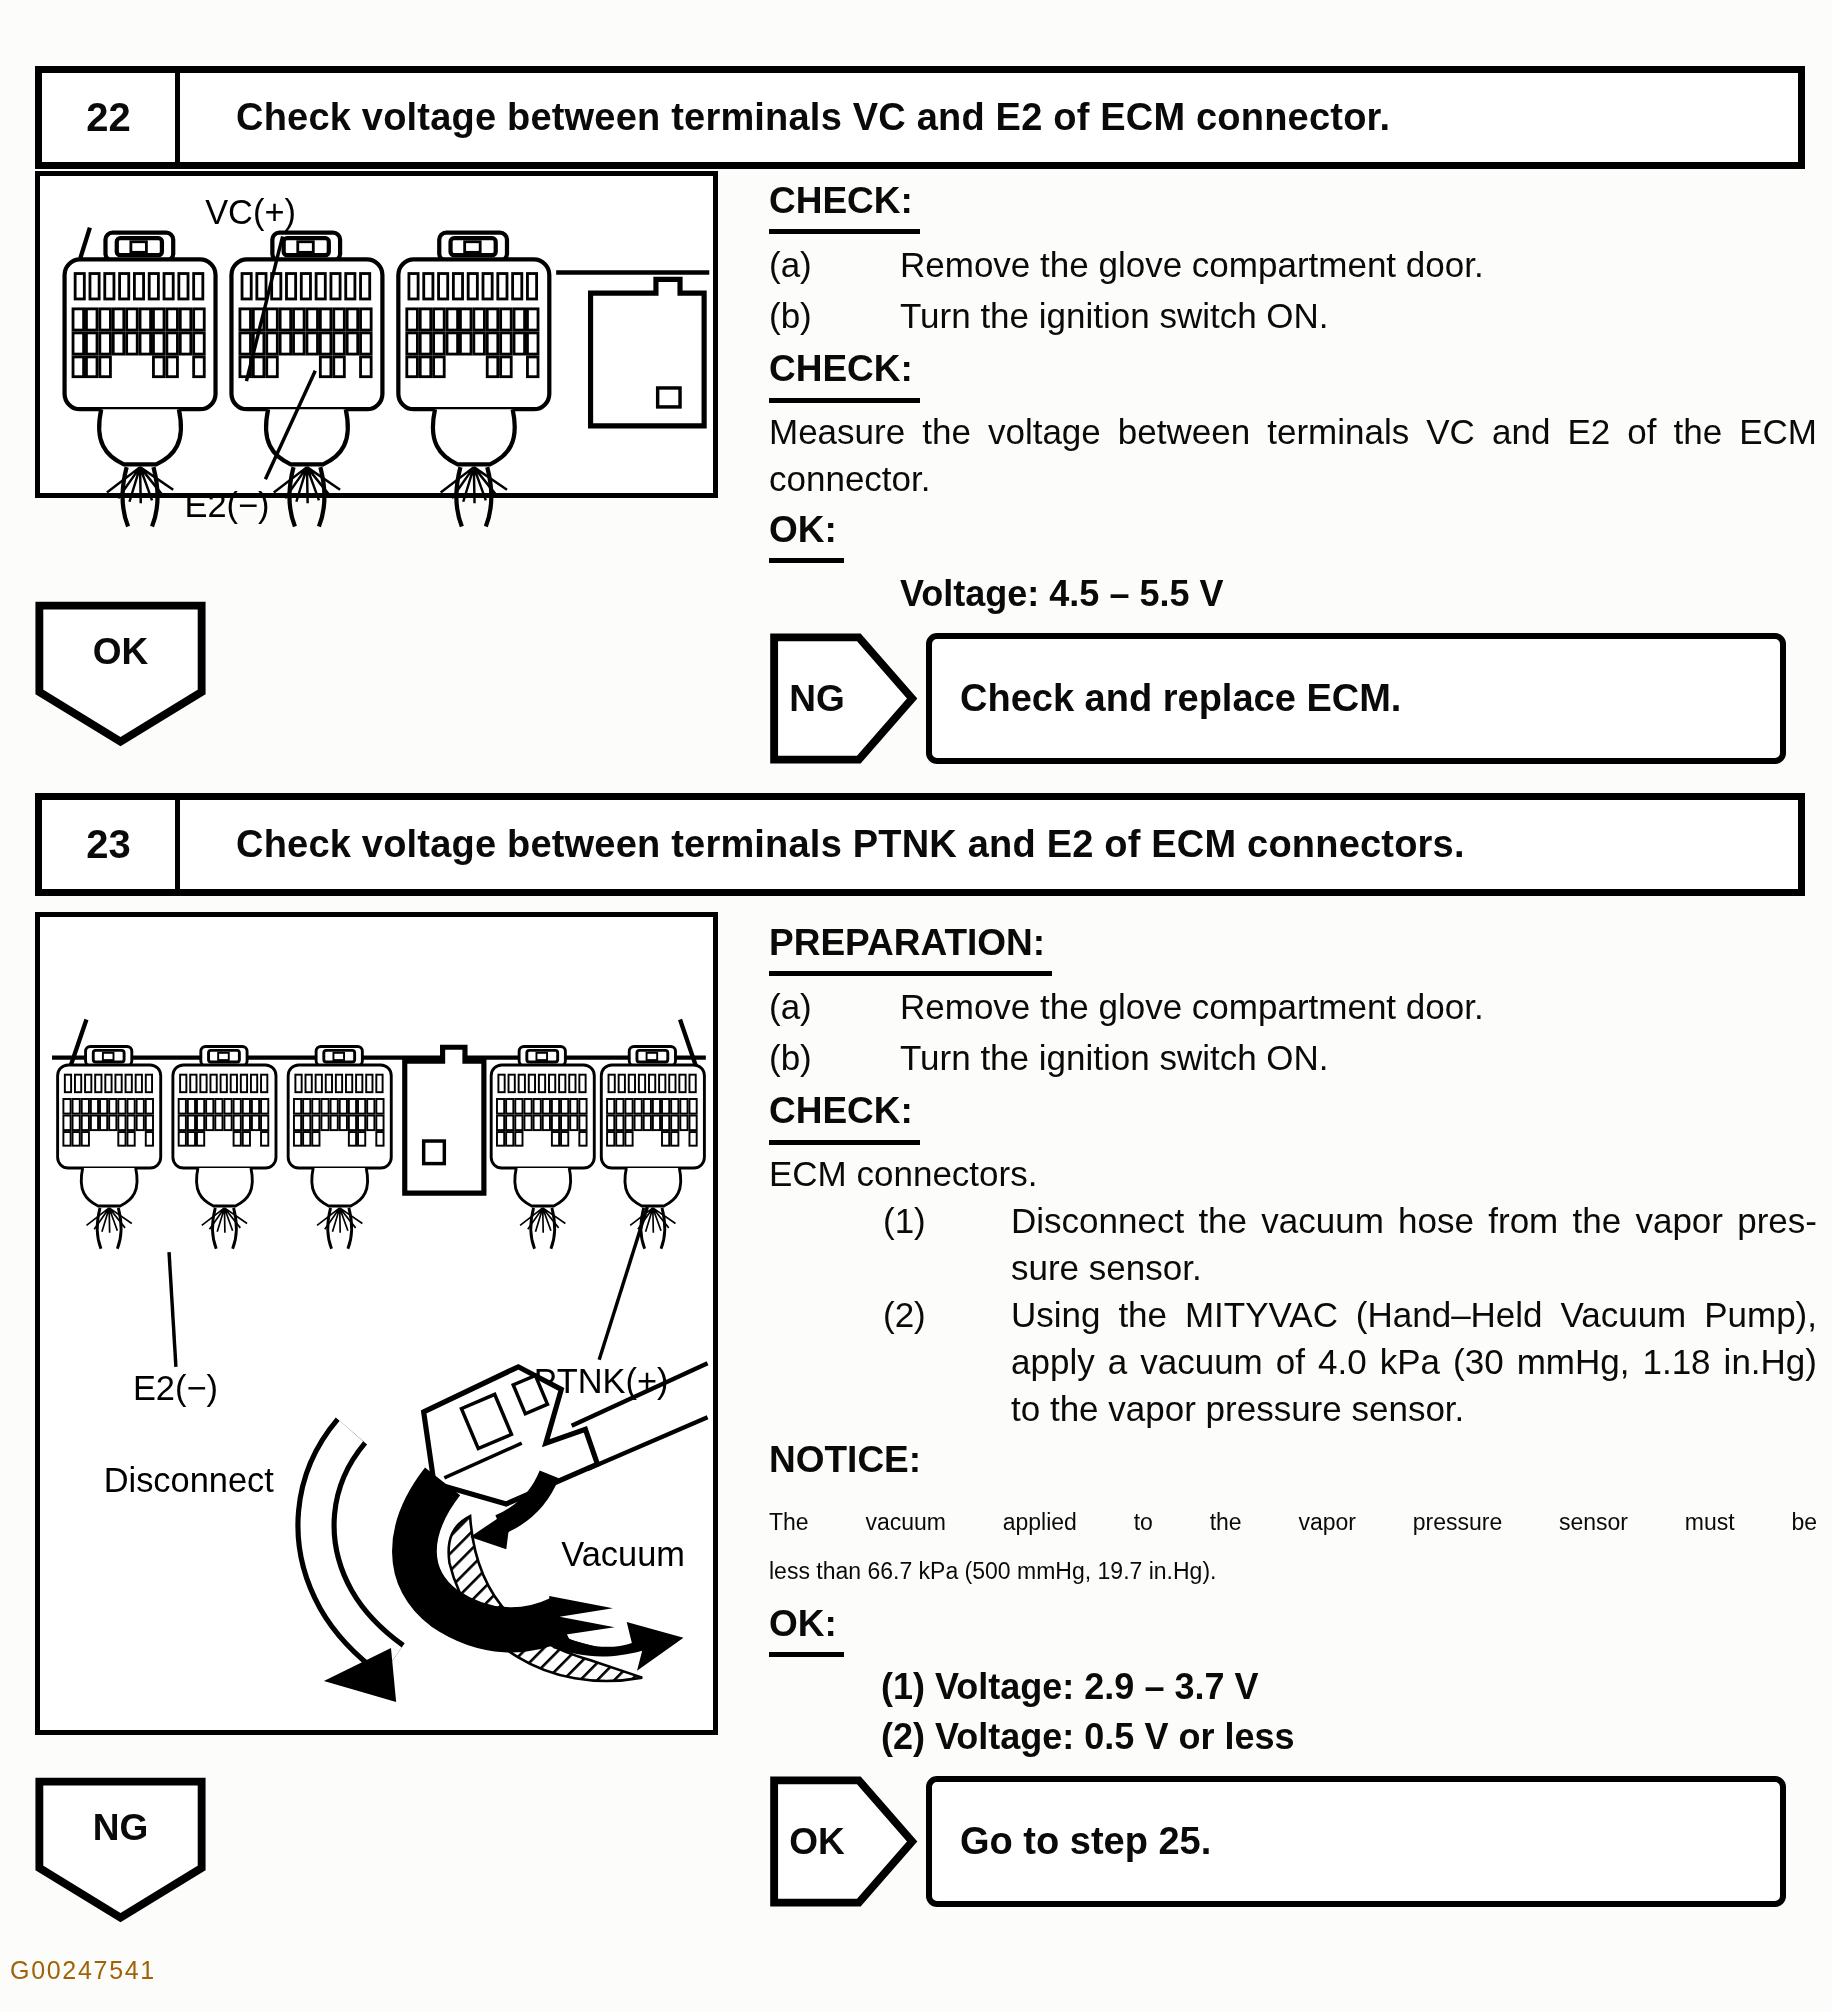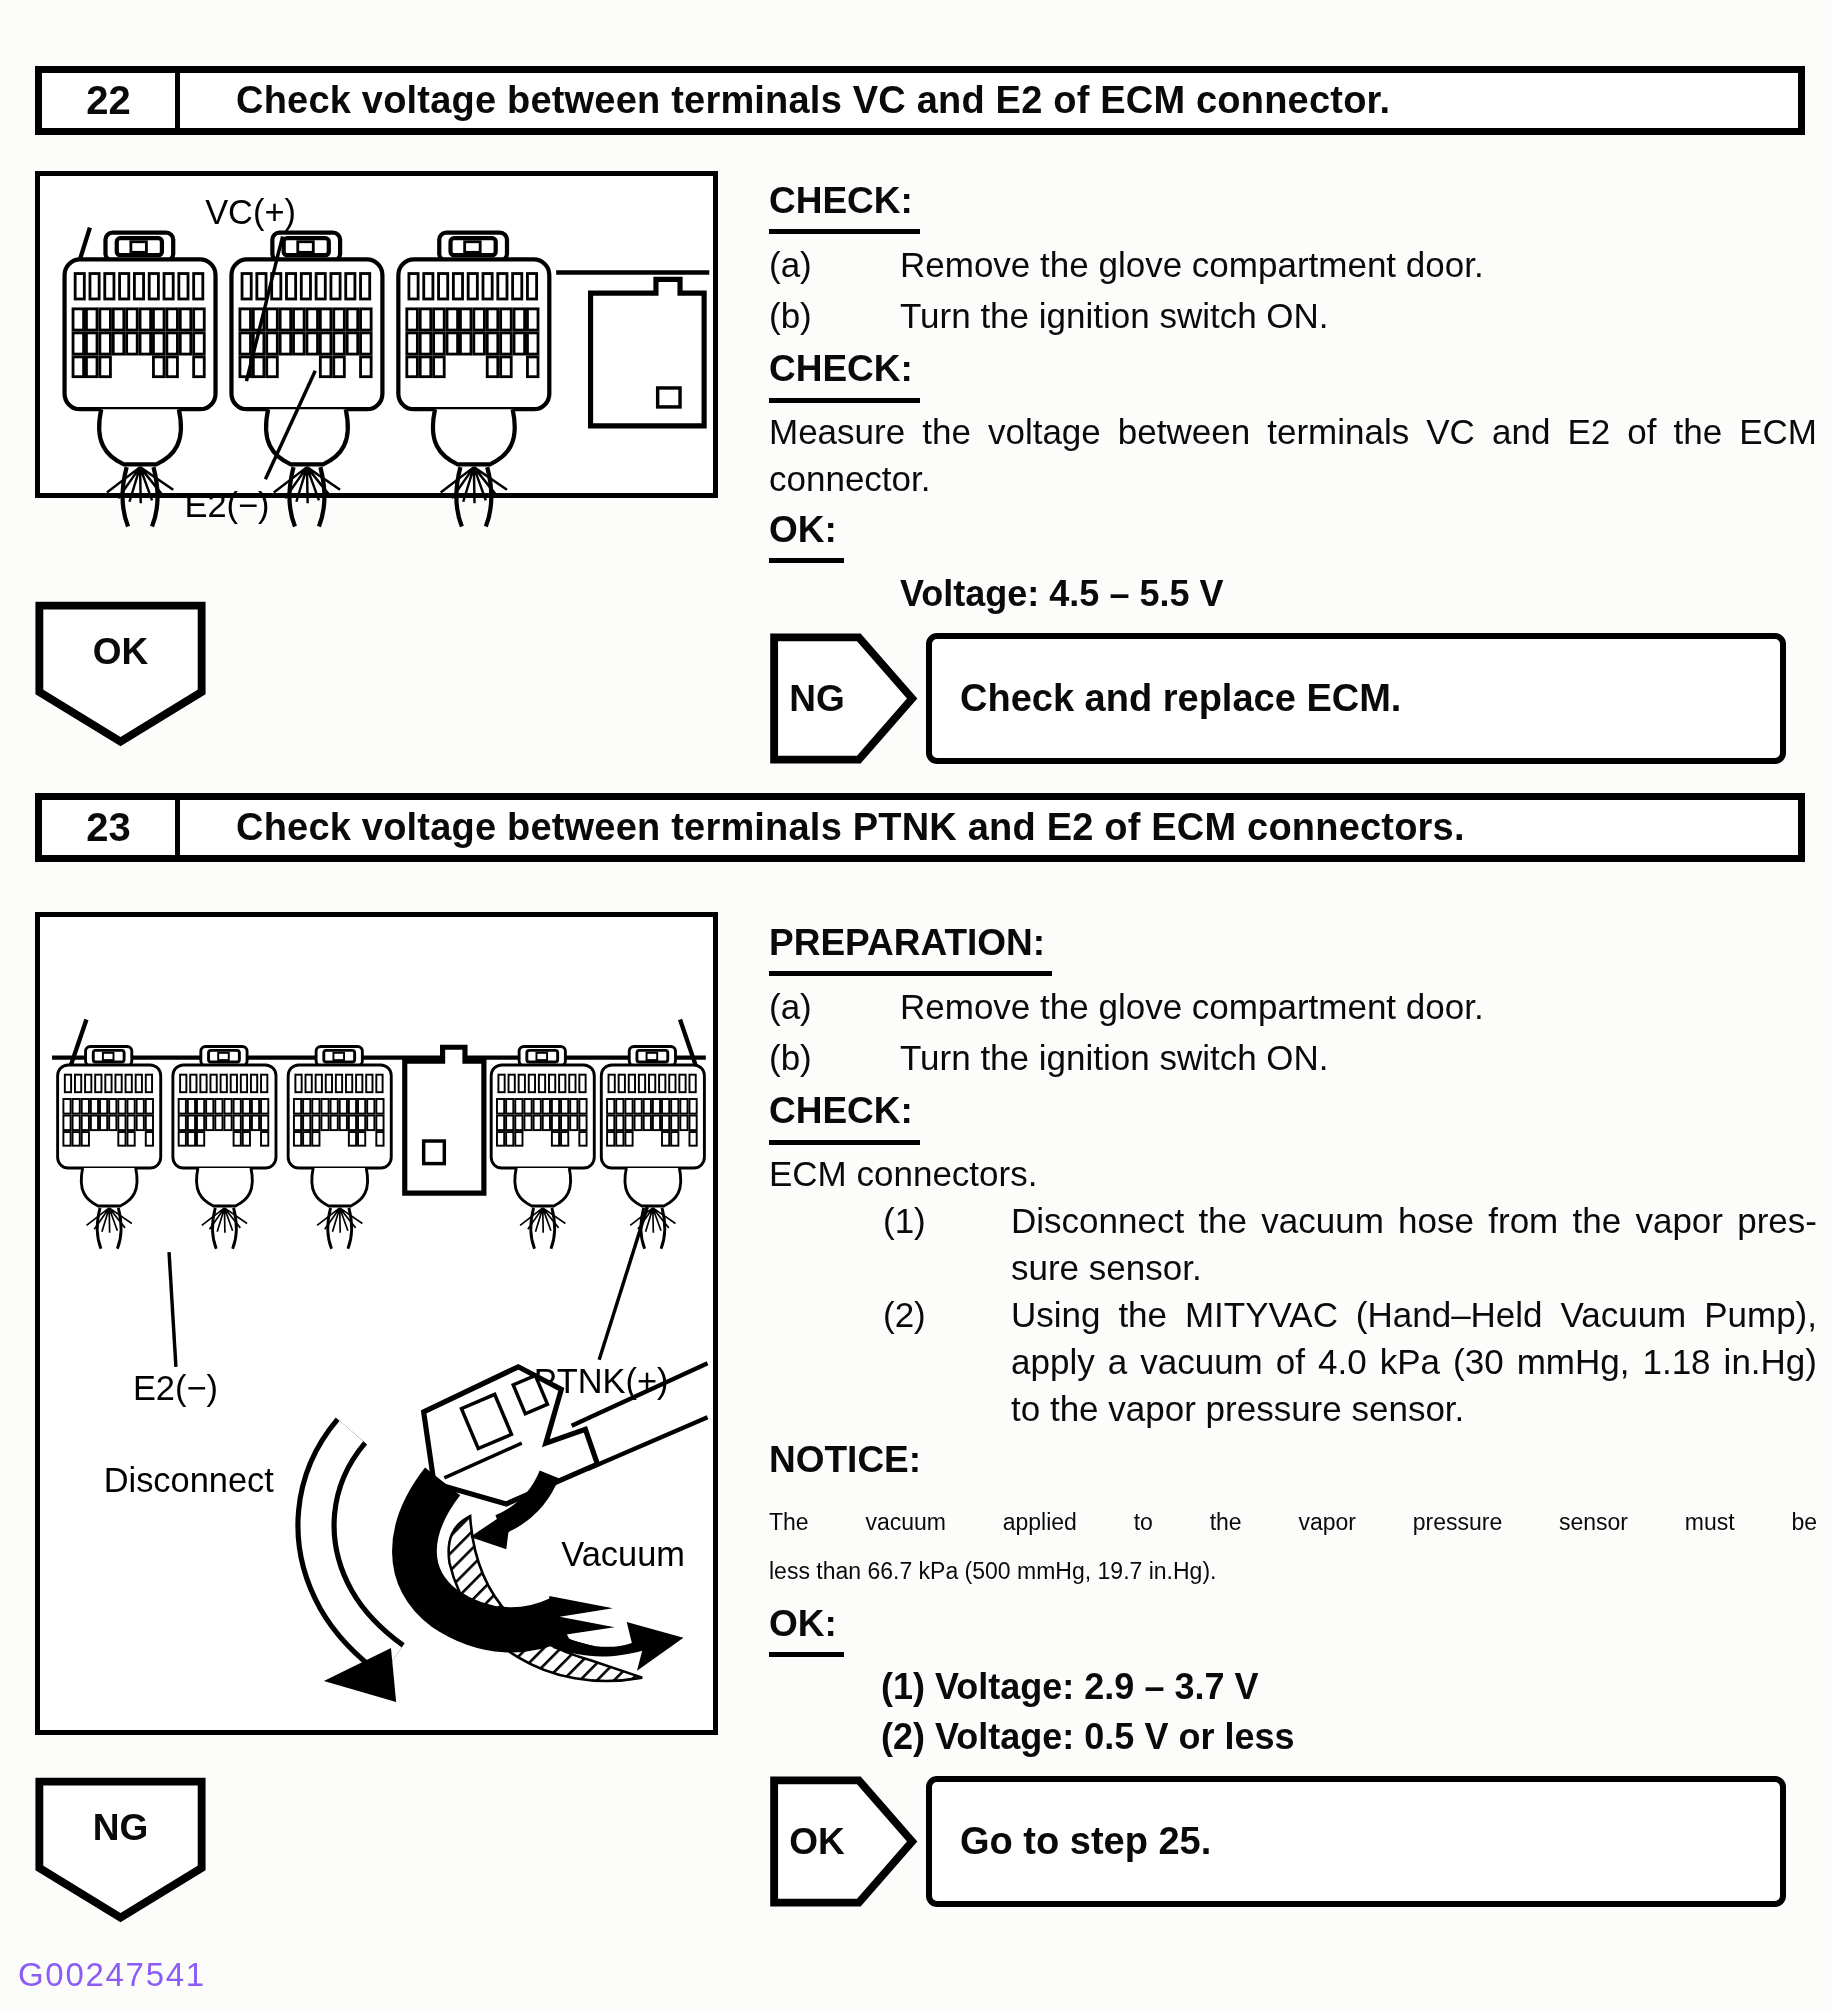--- a/index.html
+++ b/index.html
@@ -5,21 +5,21 @@
   html,body { margin:0; padding:0; background:#d8d8d8; }
   #page {
     position:relative; width:1832px; height:2012px;
     background:#fcfcfa; color:#0a0a0a;
     font-family:"Liberation Sans", sans-serif;
     overflow:hidden;
   }
 
   
   .hdr {
-    position:absolute; left:35px; width:1770px; height:69px;
+    position:absolute; left:35px; width:1770px; height:103px;
     border:7px solid #000; background:#fff; box-sizing:border-box;
     display:flex; align-items:stretch;
   }
   #h22 { top:66px; }
   #h23 { top:793px; }
   .hdr .num {
     width:133px; flex:none; border-right:5.2px solid #000;
     display:flex; align-items:center; justify-content:center;
     font-weight:bold; font-size:40px;
   }
@@ -85,22 +85,22 @@
   #pent22 { top:601px; }
   #pent23 { top:1777px; }
   .pent svg { display:block; }
   .pent .lbl {
     position:absolute; left:0; top:8.7px; width:100%; height:84px;
     display:flex; align-items:center; justify-content:center;
     font-weight:bold; font-size:37px;
   }
 
   #footer {
-    position:absolute; left:18px; top:1956px;
-    font-size:33px; letter-spacing:1.7px; color:#8b5cf6;
+    position:absolute; left:10px; top:1956px;
+    font-size:25px; letter-spacing:1.7px; color:#a16207;
   }
 </style>
 </head>
 <body>
 
 <div id="page">
 
   <div class="hdr" id="h22">
     <div class="num">22</div>
     <div class="ttl">Check voltage between terminals VC and E2 of ECM connector.</div>

